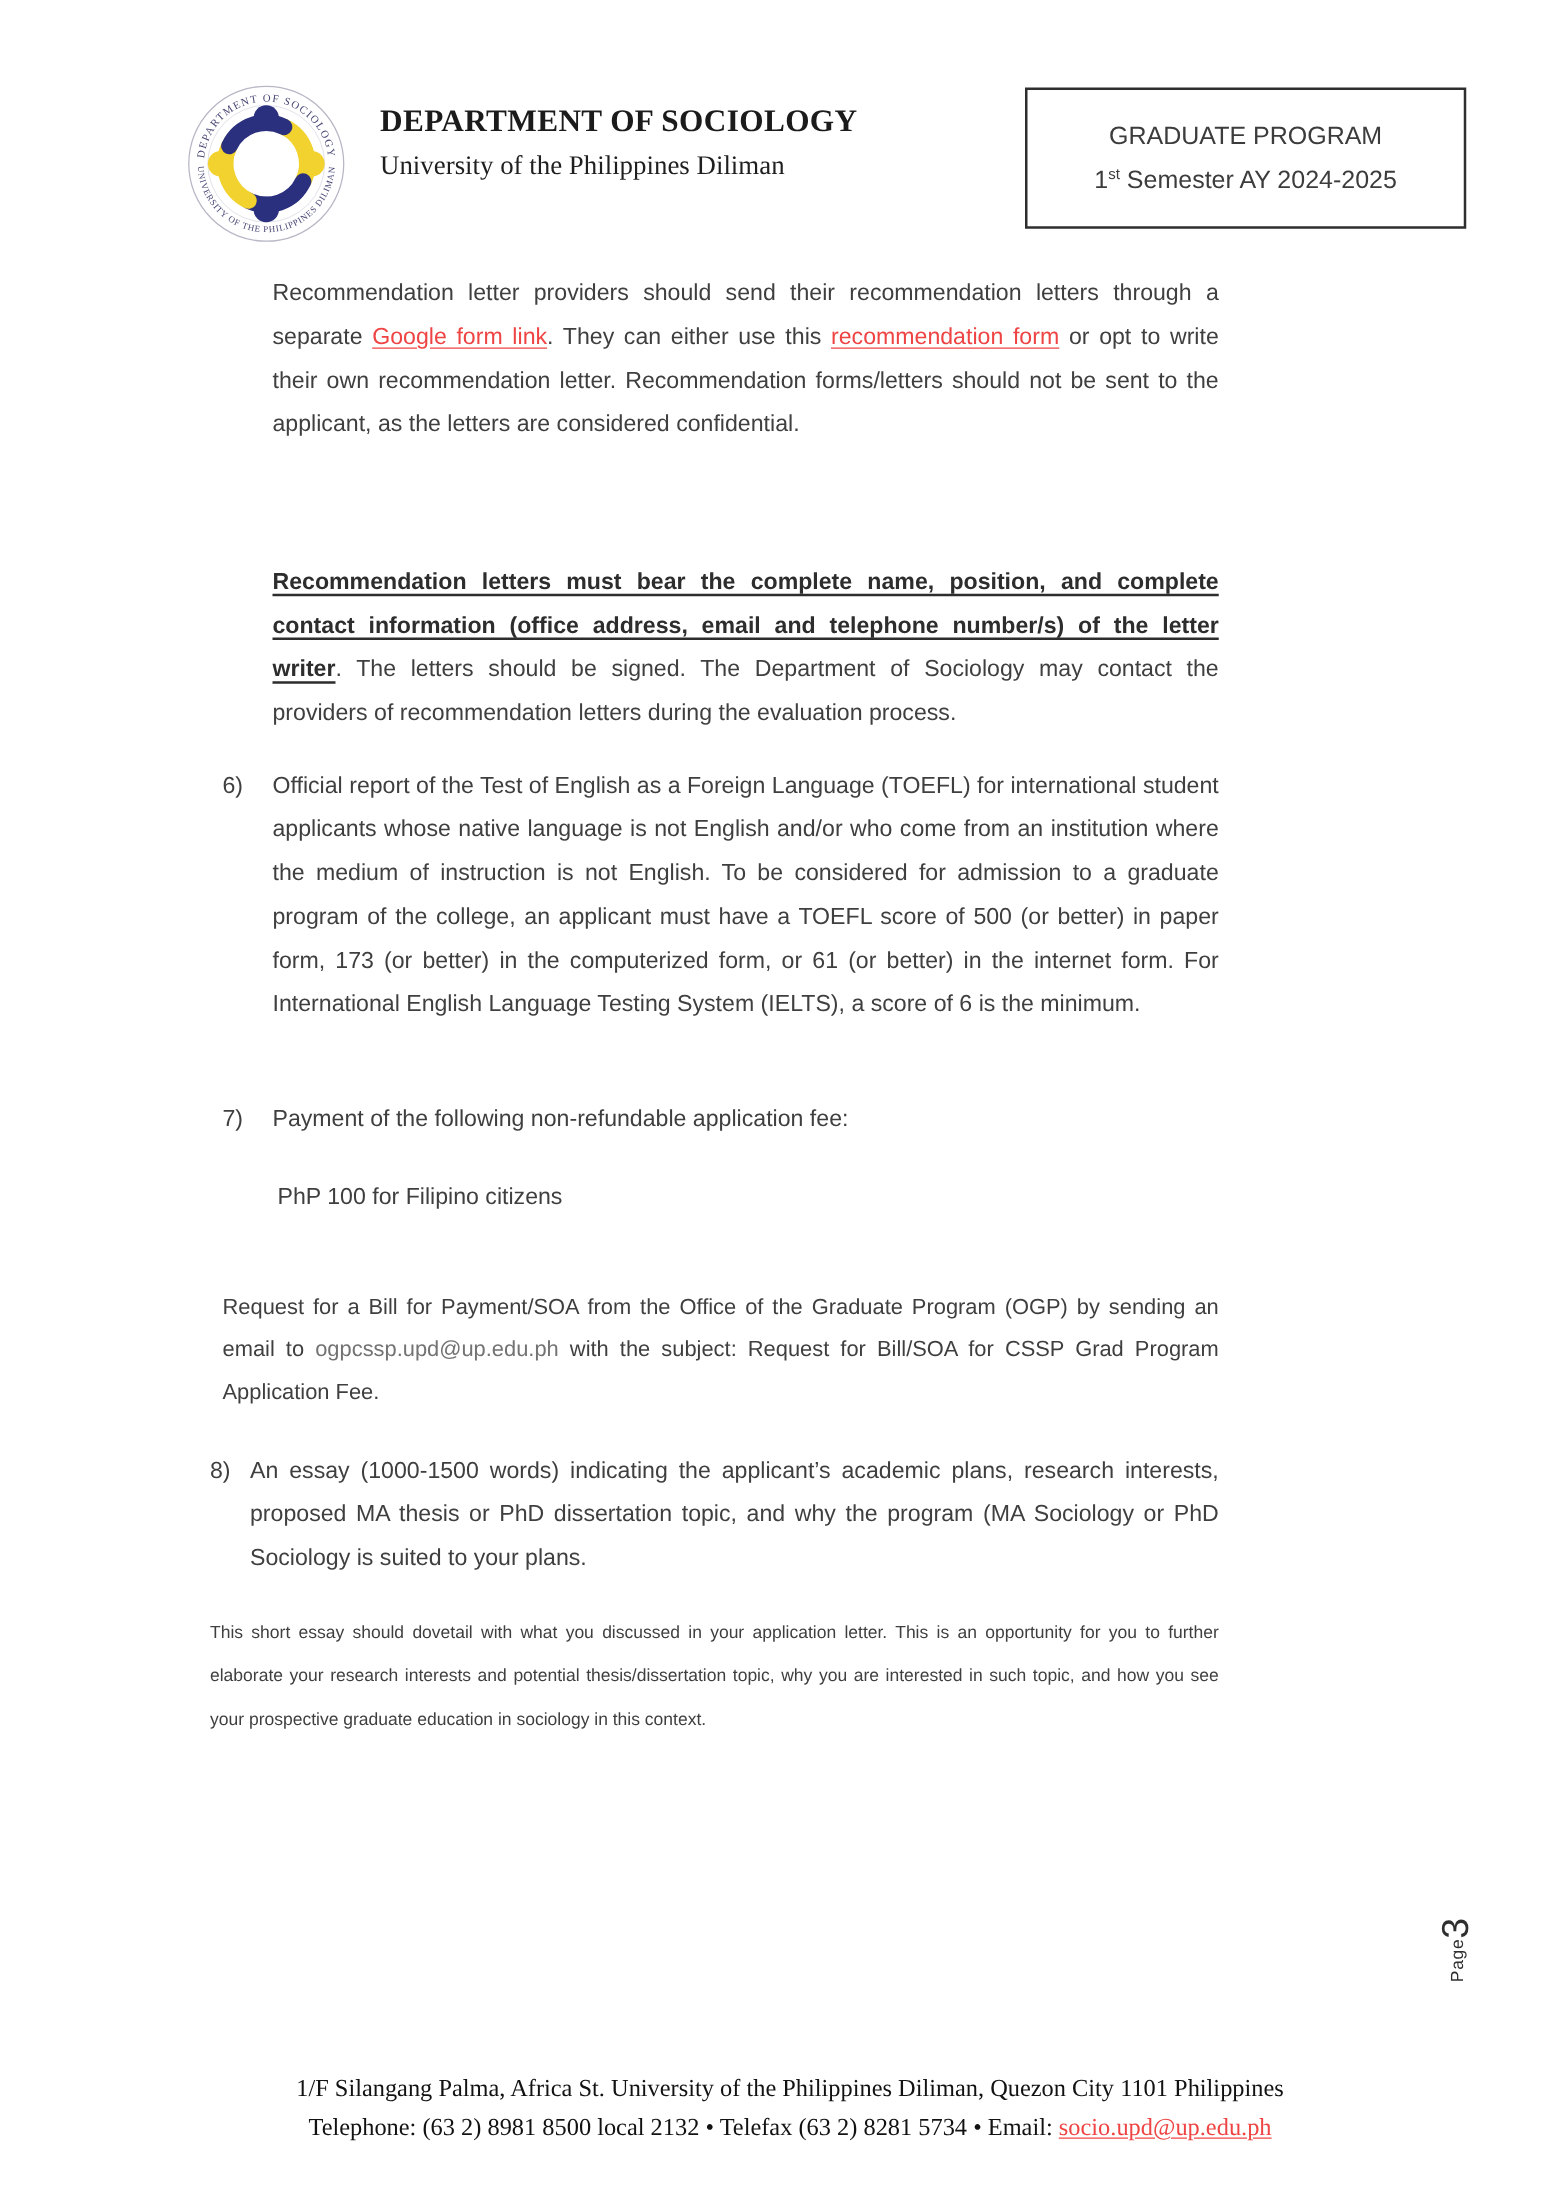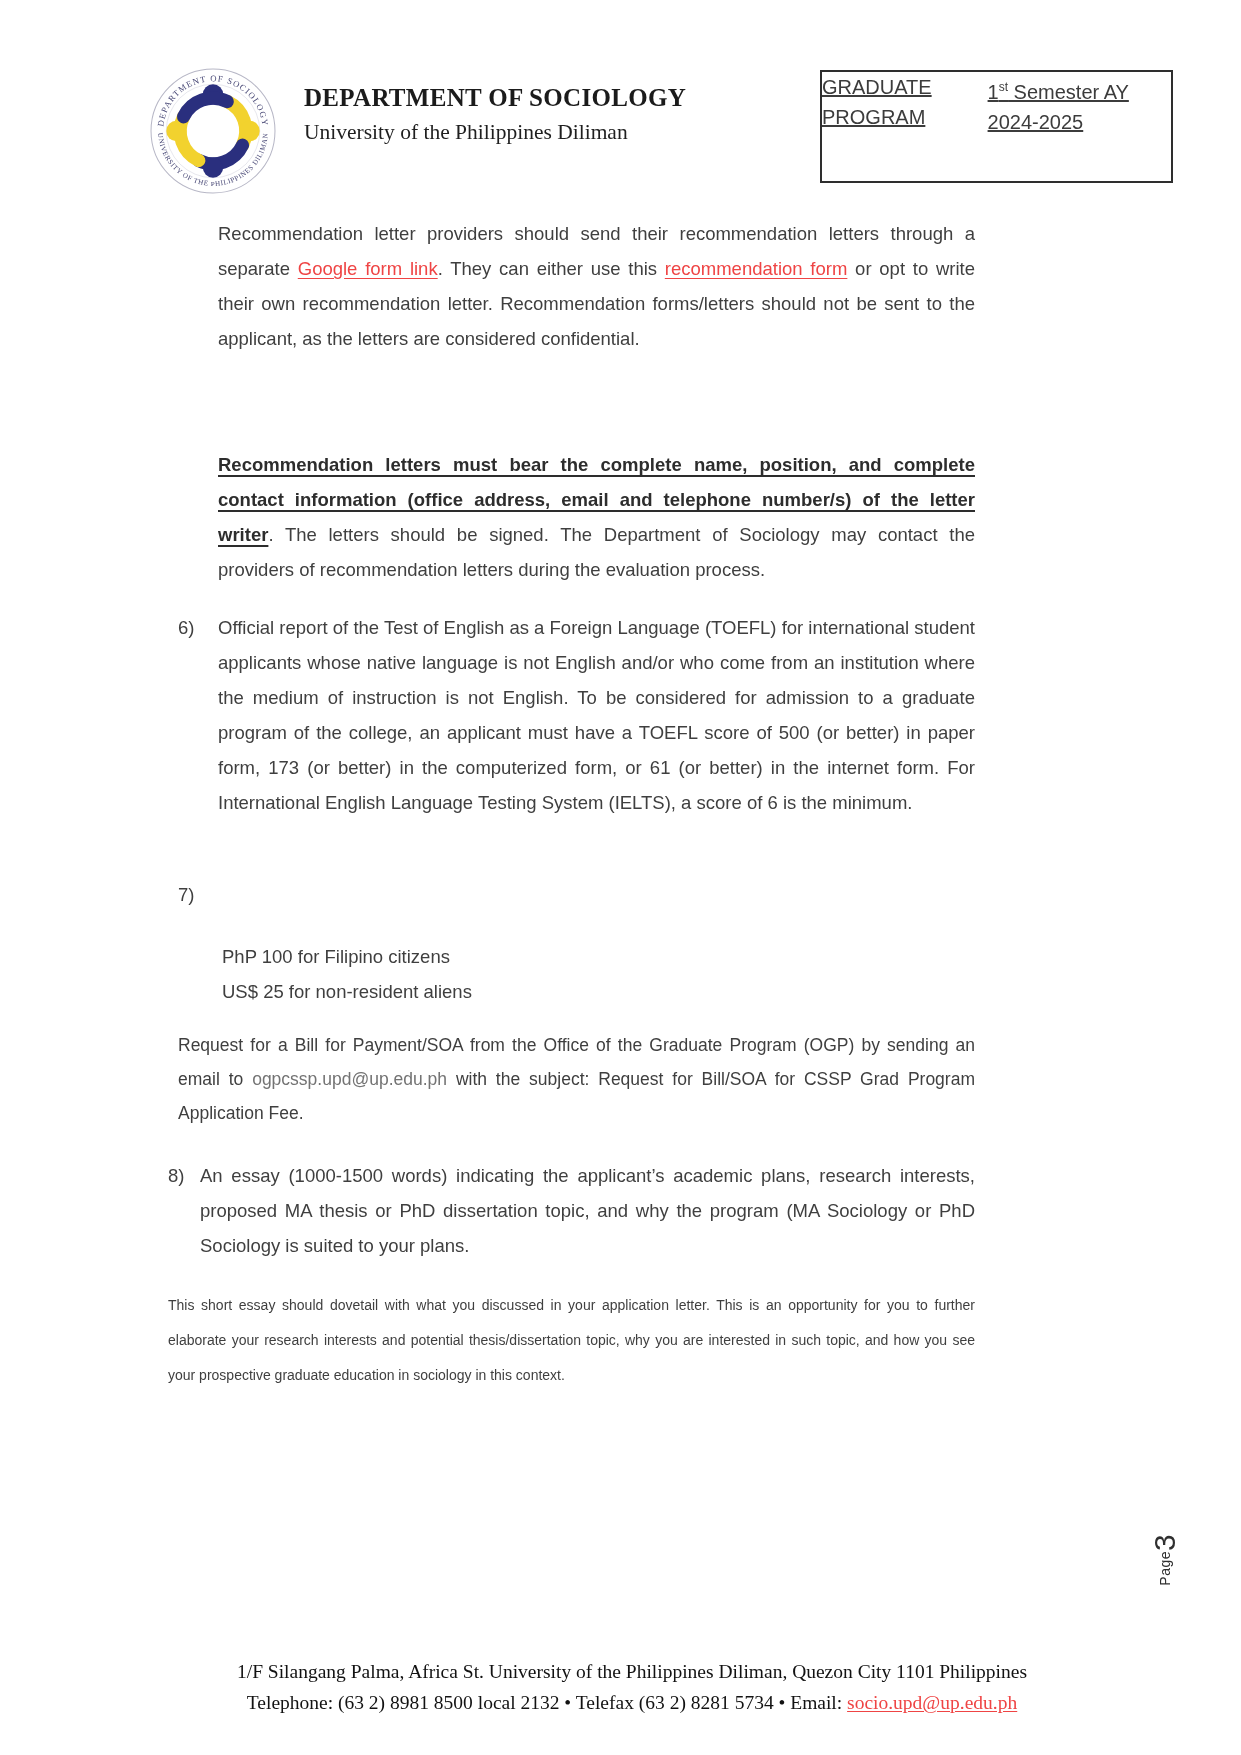--- a/index.html
+++ b/index.html
@@ -10,22 +10,22 @@
   }
   .abs{position:absolute;}
 
   
   .logo-wrap{left:150px;top:68px;width:126px;height:126px;}
   .title-block{left:304px;top:84px;font-family:"Liberation Serif","DejaVu Serif",serif;}
   .dept-title{font-size:25px;font-weight:bold;color:#1b1b1b;letter-spacing:.3px;margin:0 0 6px 0;}
   .subline{font-size:21.5px;line-height:28px;color:#1f1f1f;margin:0;}
   .proc-box{
     left:820px;top:70px;width:353px;height:113px;border:2px solid #2e2e2e;box-sizing:border-box;
-    display:flex;flex-direction:row;justify-content:center;
-    font-size:20px;line-height:30px;color:#3c3c3c;text-decoration:underline;
+    display:flex;flex-direction:column;justify-content:center;text-align:center;
+    font-size:20px;line-height:30px;color:#3c3c3c;
   }
   .proc-box sup{font-size:12px;}
 
   
   .para{font-size:18.5px;line-height:35px;text-align:justify;}
   .para1{left:218px;top:216px;width:757px;}
   .para2{left:218px;top:447px;width:757px;}
   .bold-ul{
     font-weight:bold;color:#2d2d2d;
     text-decoration:underline;text-decoration-thickness:1.5px;text-underline-offset:4px;
@@ -114,25 +114,25 @@
 
 <div class="abs para para2"><span class="bold-ul">Recommendation letters must bear the complete name, position, and complete contact information (office address, email and telephone number/s) of the letter writer</span><span>. The letters should be signed. The Department of Sociology may contact the providers of recommendation letters during the evaluation process.</span></div>
 
 <div class="abs num-item item6">
   <span class="num">6)</span>
   <span>Official report of the Test of English as a Foreign Language (TOEFL) for international student applicants whose native language is not English and/or who come from an institution where the medium of instruction is not English. To be considered for admission to a graduate program of the college, an applicant must have a TOEFL score of 500 (or better) in paper form, 173 (or better) in the computerized form, or 61 (or better) in the internet form. For International English Language Testing System (IELTS), a score of 6 is the minimum.</span>
 </div>
 
 <div class="abs num-item item7">
   <span class="num">7)</span>
+  <span>Payment of the following non-refundable application fee:</span>
 </div>
 
 <div class="abs fees">
   <div>PhP 100 for Filipino citizens</div>
-  <div>US$ 25 for non-resident aliens</div>
 </div>
 
 <div class="abs request-para"><span>Request for a Bill for Payment/SOA from the Office of the Graduate Program (OGP) by sending an email to </span><a class="plain-link">ogpcssp.upd@up.edu.ph</a><span> with the subject: Request for Bill/SOA for CSSP Grad Program Application Fee.</span></div>
 
 <div class="abs num-item item8">
   <span class="num">8)</span>
   <span>An essay (1000-1500 words) indicating the applicant’s academic plans, research interests, proposed MA thesis or PhD dissertation topic, and why the program (MA Sociology or PhD Sociology is suited to your plans.</span>
 </div>
 
 <div class="abs closing-para">This short essay should dovetail with what you discussed in your application letter. This is an opportunity for you to further elaborate your research interests and potential thesis/dissertation topic, why you are interested in such topic, and how you see your prospective graduate education in sociology in this context.</div>

